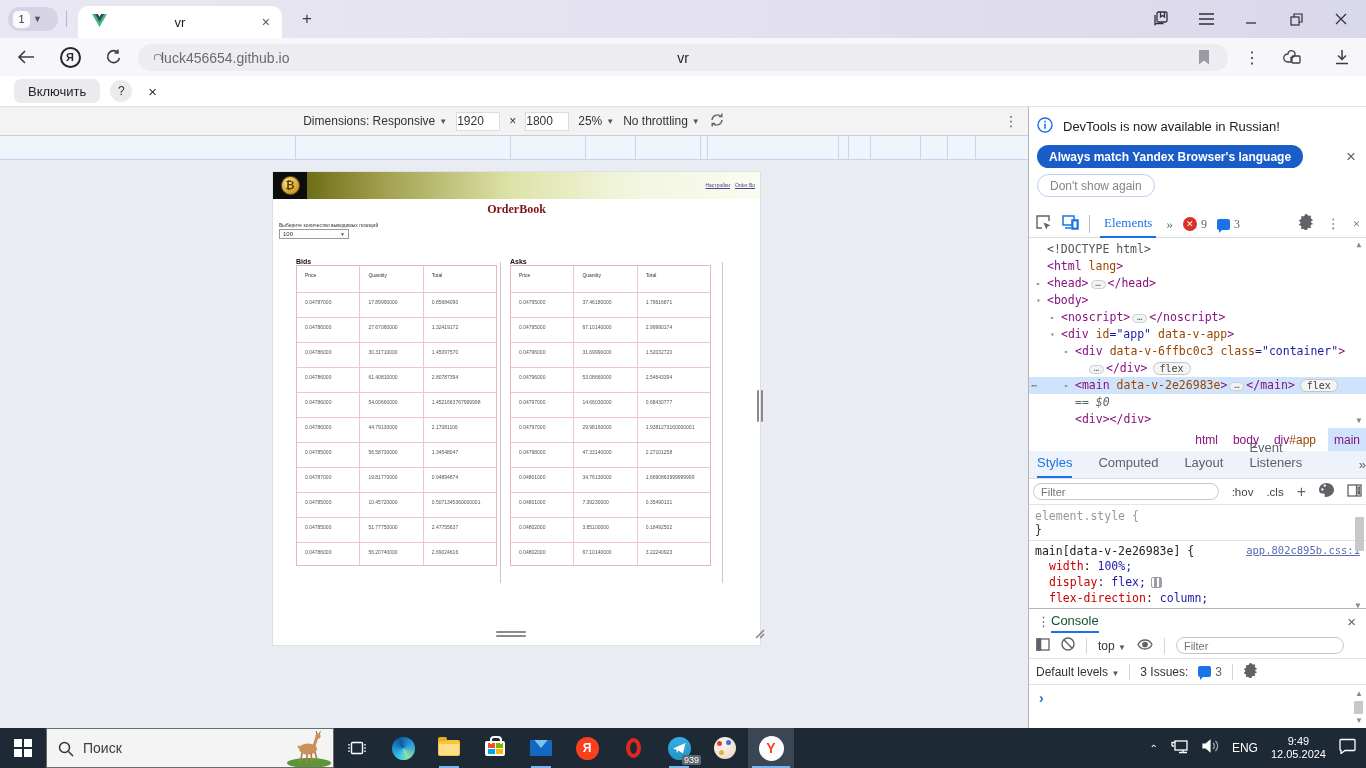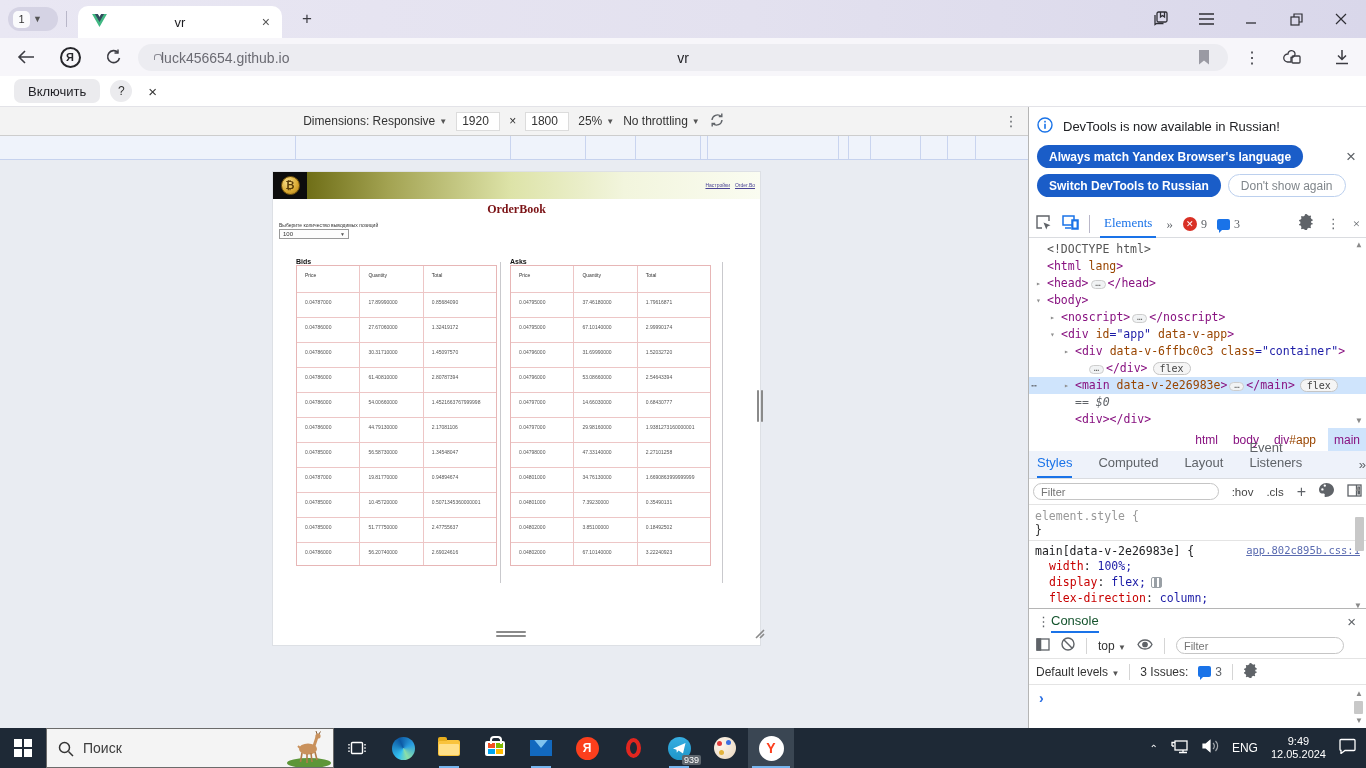--- a/index.html
+++ b/index.html
@@ -35,21 +35,21 @@
   #warnbar { position:absolute; left:0; top:76px; width:1366px; height:31px; background:#fff; border-bottom:1px solid #e3e3e8; display:flex; align-items:center; }
   #warnbar .msg { margin-left:8px; font-size:14px; color:#1f1f24; }
   #warnbar .btn { margin-left:14px; height:24px; padding:0 14px; background:#ebebee; border-radius:7px; font-size:13px; color:#1f1f24; display:flex; align-items:center; }
   #warnbar .help { margin-left:10px; width:22px; height:22px; background:#ebebee; border-radius:50%; font-size:12px; color:#333; display:flex; align-items:center; justify-content:center; }
   #warnbar .x { margin-left:16px; font-size:15px; color:#333; }
 
   
   #devicebar { position:absolute; left:0; top:107px; width:1028px; height:29px; background:#f3f3f3; border-bottom:1px solid #cdcdcd; display:flex; align-items:center; justify-content:center; gap:9px; font-size:12px; color:#333; }
   #devicebar .dd { display:flex; align-items:center; gap:4px; }
   #devicebar .caret { font-size:8px; color:#555; }
-  #devicebar input { width:44px; height:19px; border:1px solid #dcdcdc; background:#fff; font-size:12px; color:#333; padding-left:5px; font-family:"Liberation Sans",sans-serif; }
+  #devicebar input { width:44px; height:19px; border:1px solid #dcdcdc; background:#fff; font-size:12px; color:#333; font-family:"Liberation Sans",sans-serif; }
   #devicebar .kebab { position:absolute; right:10px; color:#5f6368; font-size:14px; }
   #mediabar { position:absolute; left:0; top:136px; width:1028px; height:24px; background:#eff3fb; border-bottom:1px solid #c6d2ee; }
   #mediabar .ml { position:absolute; top:0; width:1px; height:100%; background:#c9d4ef; }
 
   
   #canvas { position:absolute; left:0; top:160px; width:1028px; height:568px; background:#e9ecf2; }
   #viewport { position:absolute; left:273px; top:12px; width:487px; height:473px; background:#fff; box-shadow:0 0 0 1px rgba(0,0,0,.05); overflow:hidden; }
   #page-header { position:absolute; left:0; top:0; width:100%; height:27px; display:flex; }
   #logo-tile { width:34px; height:27px; background:#0d0d0d; display:flex; align-items:center; justify-content:center; }
   #coin { width:19px; height:19px; border-radius:50%; background:radial-gradient(circle at 35% 30%,#f8df8a,#d8a830 60%,#a87818); border:1px solid #7a5a10; display:flex; align-items:center; justify-content:center; font-family:"DejaVu Sans",sans-serif; font-size:11px; font-weight:bold; color:#5a3d08; }
@@ -499,21 +499,20 @@
               <rect x="7.2" y="6.8" width="1.6" height="5" fill="#1a73e8"></rect>
               <rect x="7.2" y="3.8" width="1.6" height="1.7" fill="#1a73e8"></rect>
             </svg>
         </span>
         <span class="txt">DevTools is now available in Russian!</span>
       </div>
       <div class="rowp">
         <span class="pill">Always match Yandex Browser's language</span>
       </div>
       <div class="rowp">
-        <span class="pill">Switch DevTools to Russian</span>
         <span class="pill ghost">Don't show again</span>
       </div>
       <span class="x">×</span>
     </div>
 
     <div id="dt-toolbar">
       <span>
         <svg width="17" height="17" viewBox="0 0 17 17" fill="none" stroke="#5f6368" stroke-width="1.4">
             <path d="M7 14H2V2h12v5"></path>
             <path d="M8.5 8.5l7 2.8-3 1.2-1.2 3z" fill="#5f6368" stroke="none"></path>

